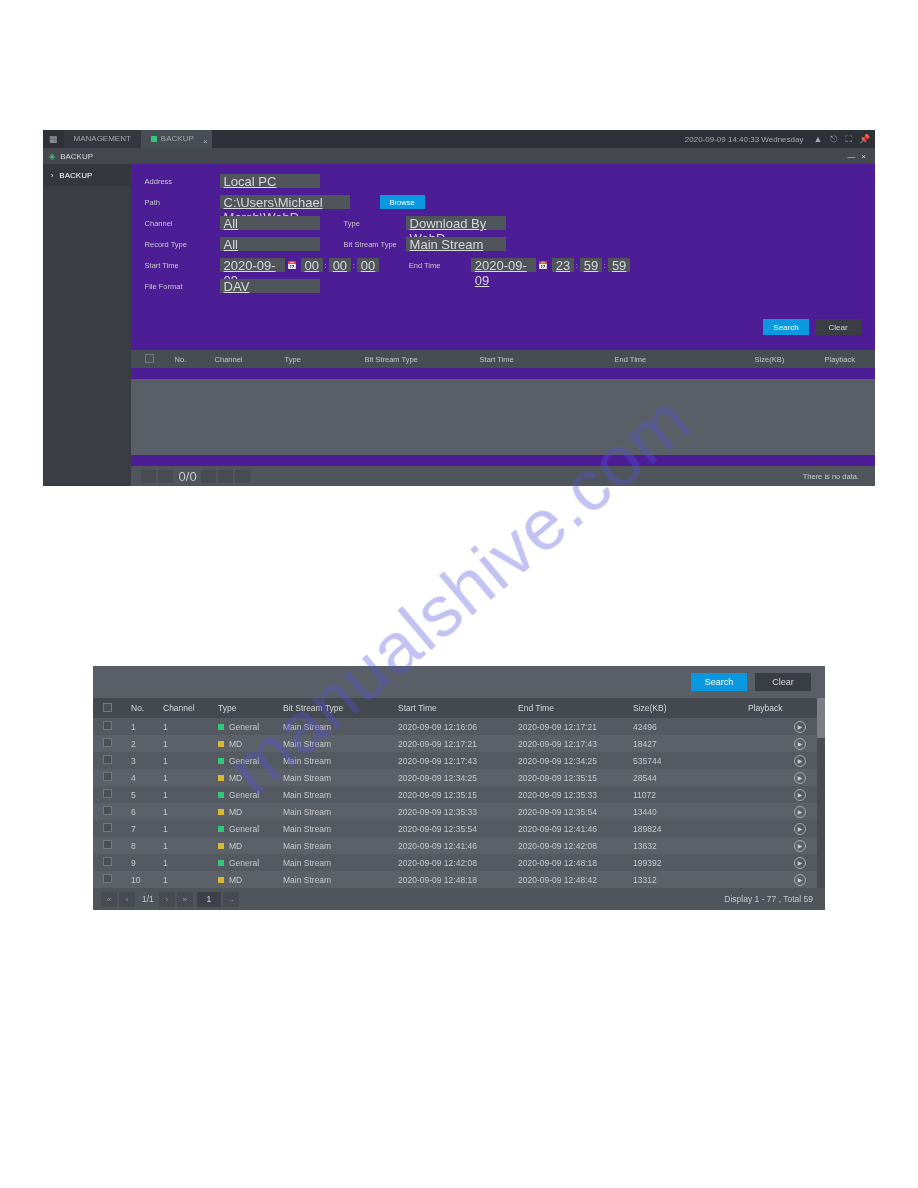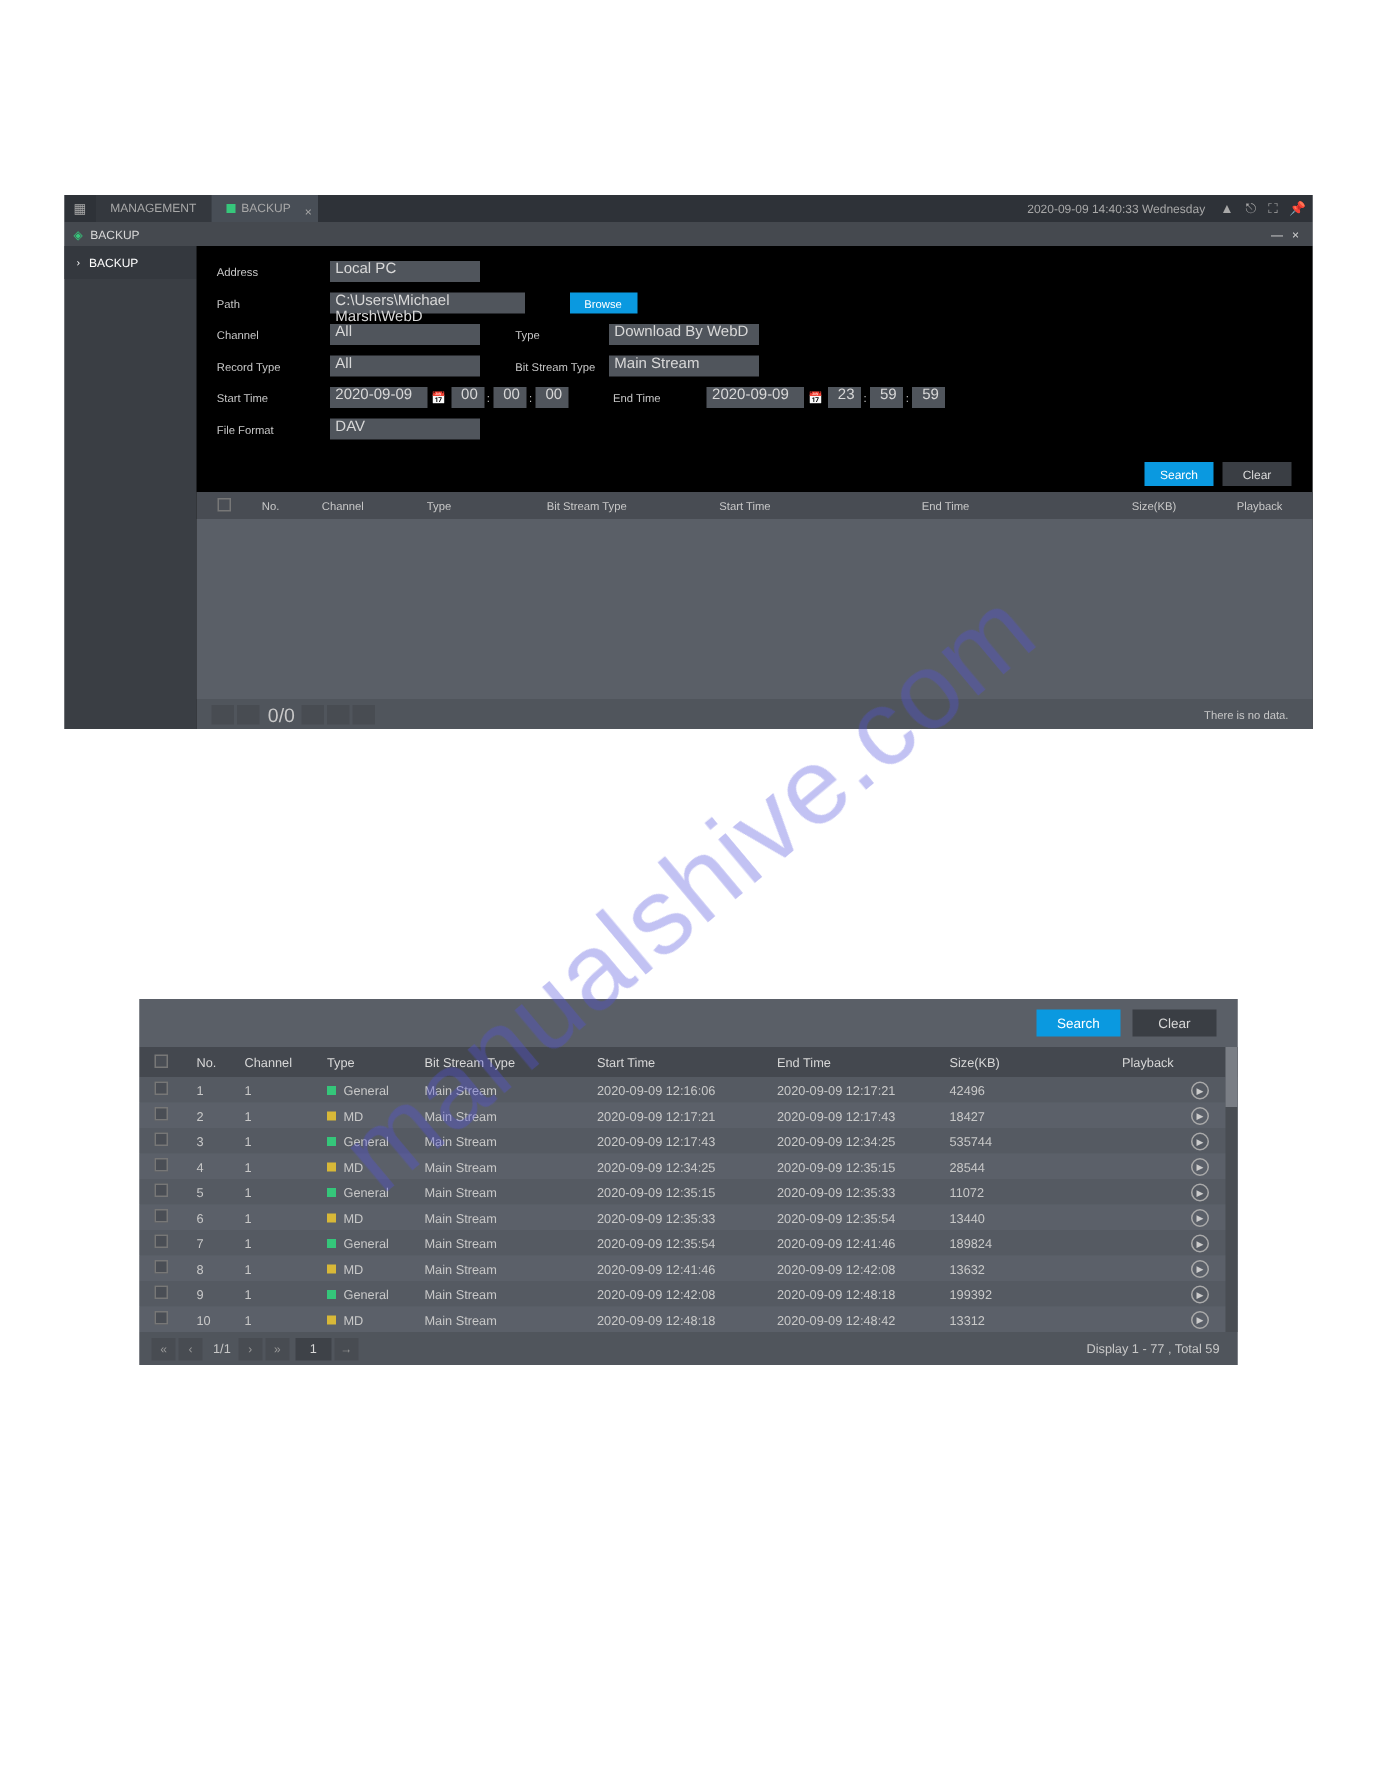--- a/index.html
+++ b/index.html
@@ -17,26 +17,26 @@
   .topbar .dt { padding:0 6px; }
   .topbar .ico { padding:0 4px; font-size:9px; }
   .subbar { display:flex; align-items:center; background:#45494f; height:16px; padding:0 6px; color:#d8d8d8; }
   .subbar .diamond { color:#36c77b; margin-right:5px; font-size:8px; }
   .subbar .sp { flex:1; }
   .subbar .wico { padding:0 3px; font-size:8px; }
   .body1 { display:flex; height:322px; }
   .sidebar { width:95px; background:#3a3e44; }
   .side-item { display:flex; align-items:center; height:22px; padding:0 8px; background:#34383e; color:#fff; font-size:8px; }
   .side-item .chev { margin-right:6px; font-size:7px; }
-  .main1 { flex:1; background:#000000; display:flex; flex-direction:column; position:relative; padding:0; }
+  .main1 { flex:1; background:#4c1d95; display:flex; flex-direction:column; position:relative; padding:0;gap:11px; }
   .form { padding:10px 14px 4px; }
   .frow { display:flex; align-items:center; margin-bottom:7px; }
   .flabel { width:75px; color:#c8c8c8; font-size:7.5px; }
   .flabel2 { width:62px; color:#c8c8c8; font-size:7.5px; margin-left:30px; }
-  .fsel { background:#50555c; border:none; color:#d8d8d8; font-size:10px; height:14px; width:100px; padding:0 4px; position:relative; }
+  .fsel { background:#50555c; border:none; color:#d8d8d8; font-size:13px; height:14px; width:100px; padding:0 4px; position:relative;text-decoration:underline; }
   .fsel.wide { width:130px; }
   .fsel.date { width:65px; }
   .fsel.time { width:22px; text-align:right; }
   .fsel::after { content:""; }
   .caret { color:#888; font-size:6px; margin-left:-9px; }
   .btn-browse { background:#0a99e0; color:#fff; border:none; font-size:7.5px; height:14px; padding:0 10px; margin-left:30px; }
   .timesep { color:#c8c8c8; margin:0 2px; font-size:7.5px; }
   .cal { color:#888; font-size:8px; margin:0 3px; }
   .actions1 { display:flex; justify-content:flex-end; padding:4px 14px; gap:6px; }
   .btn-search { background:#0a99e0; color:#fff; border:none; font-size:8px; height:16px; width:46px; }

